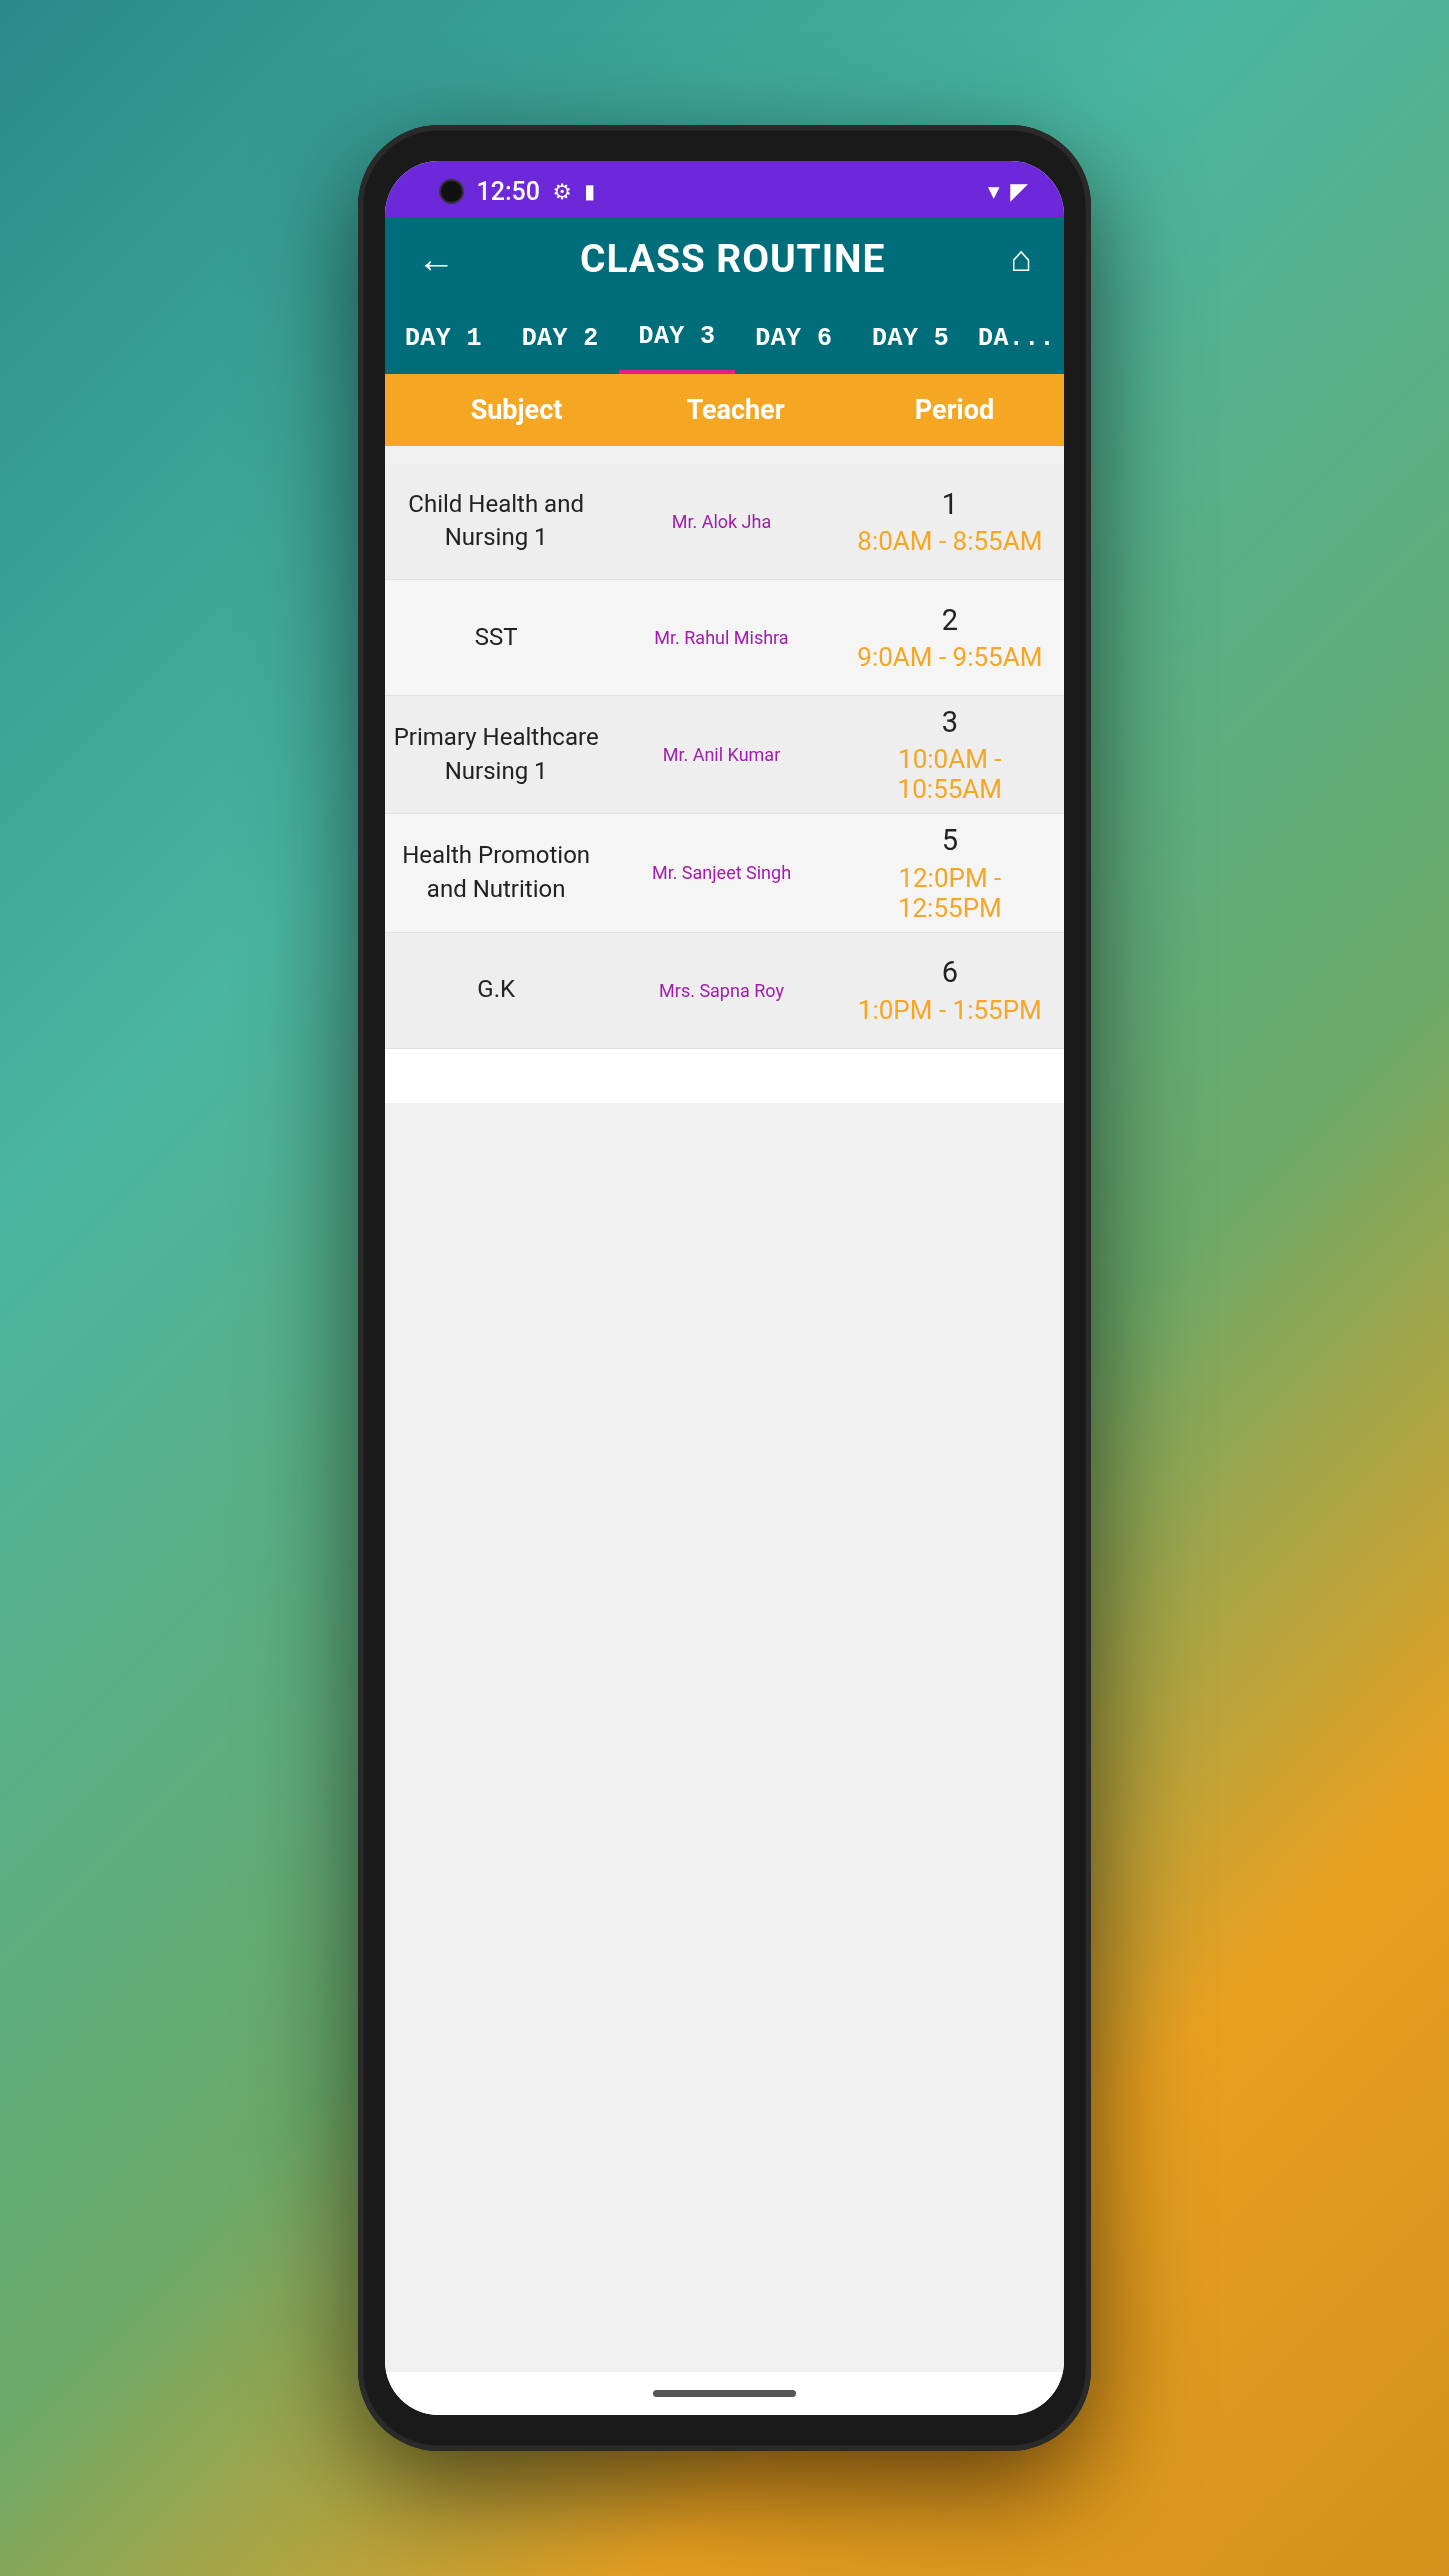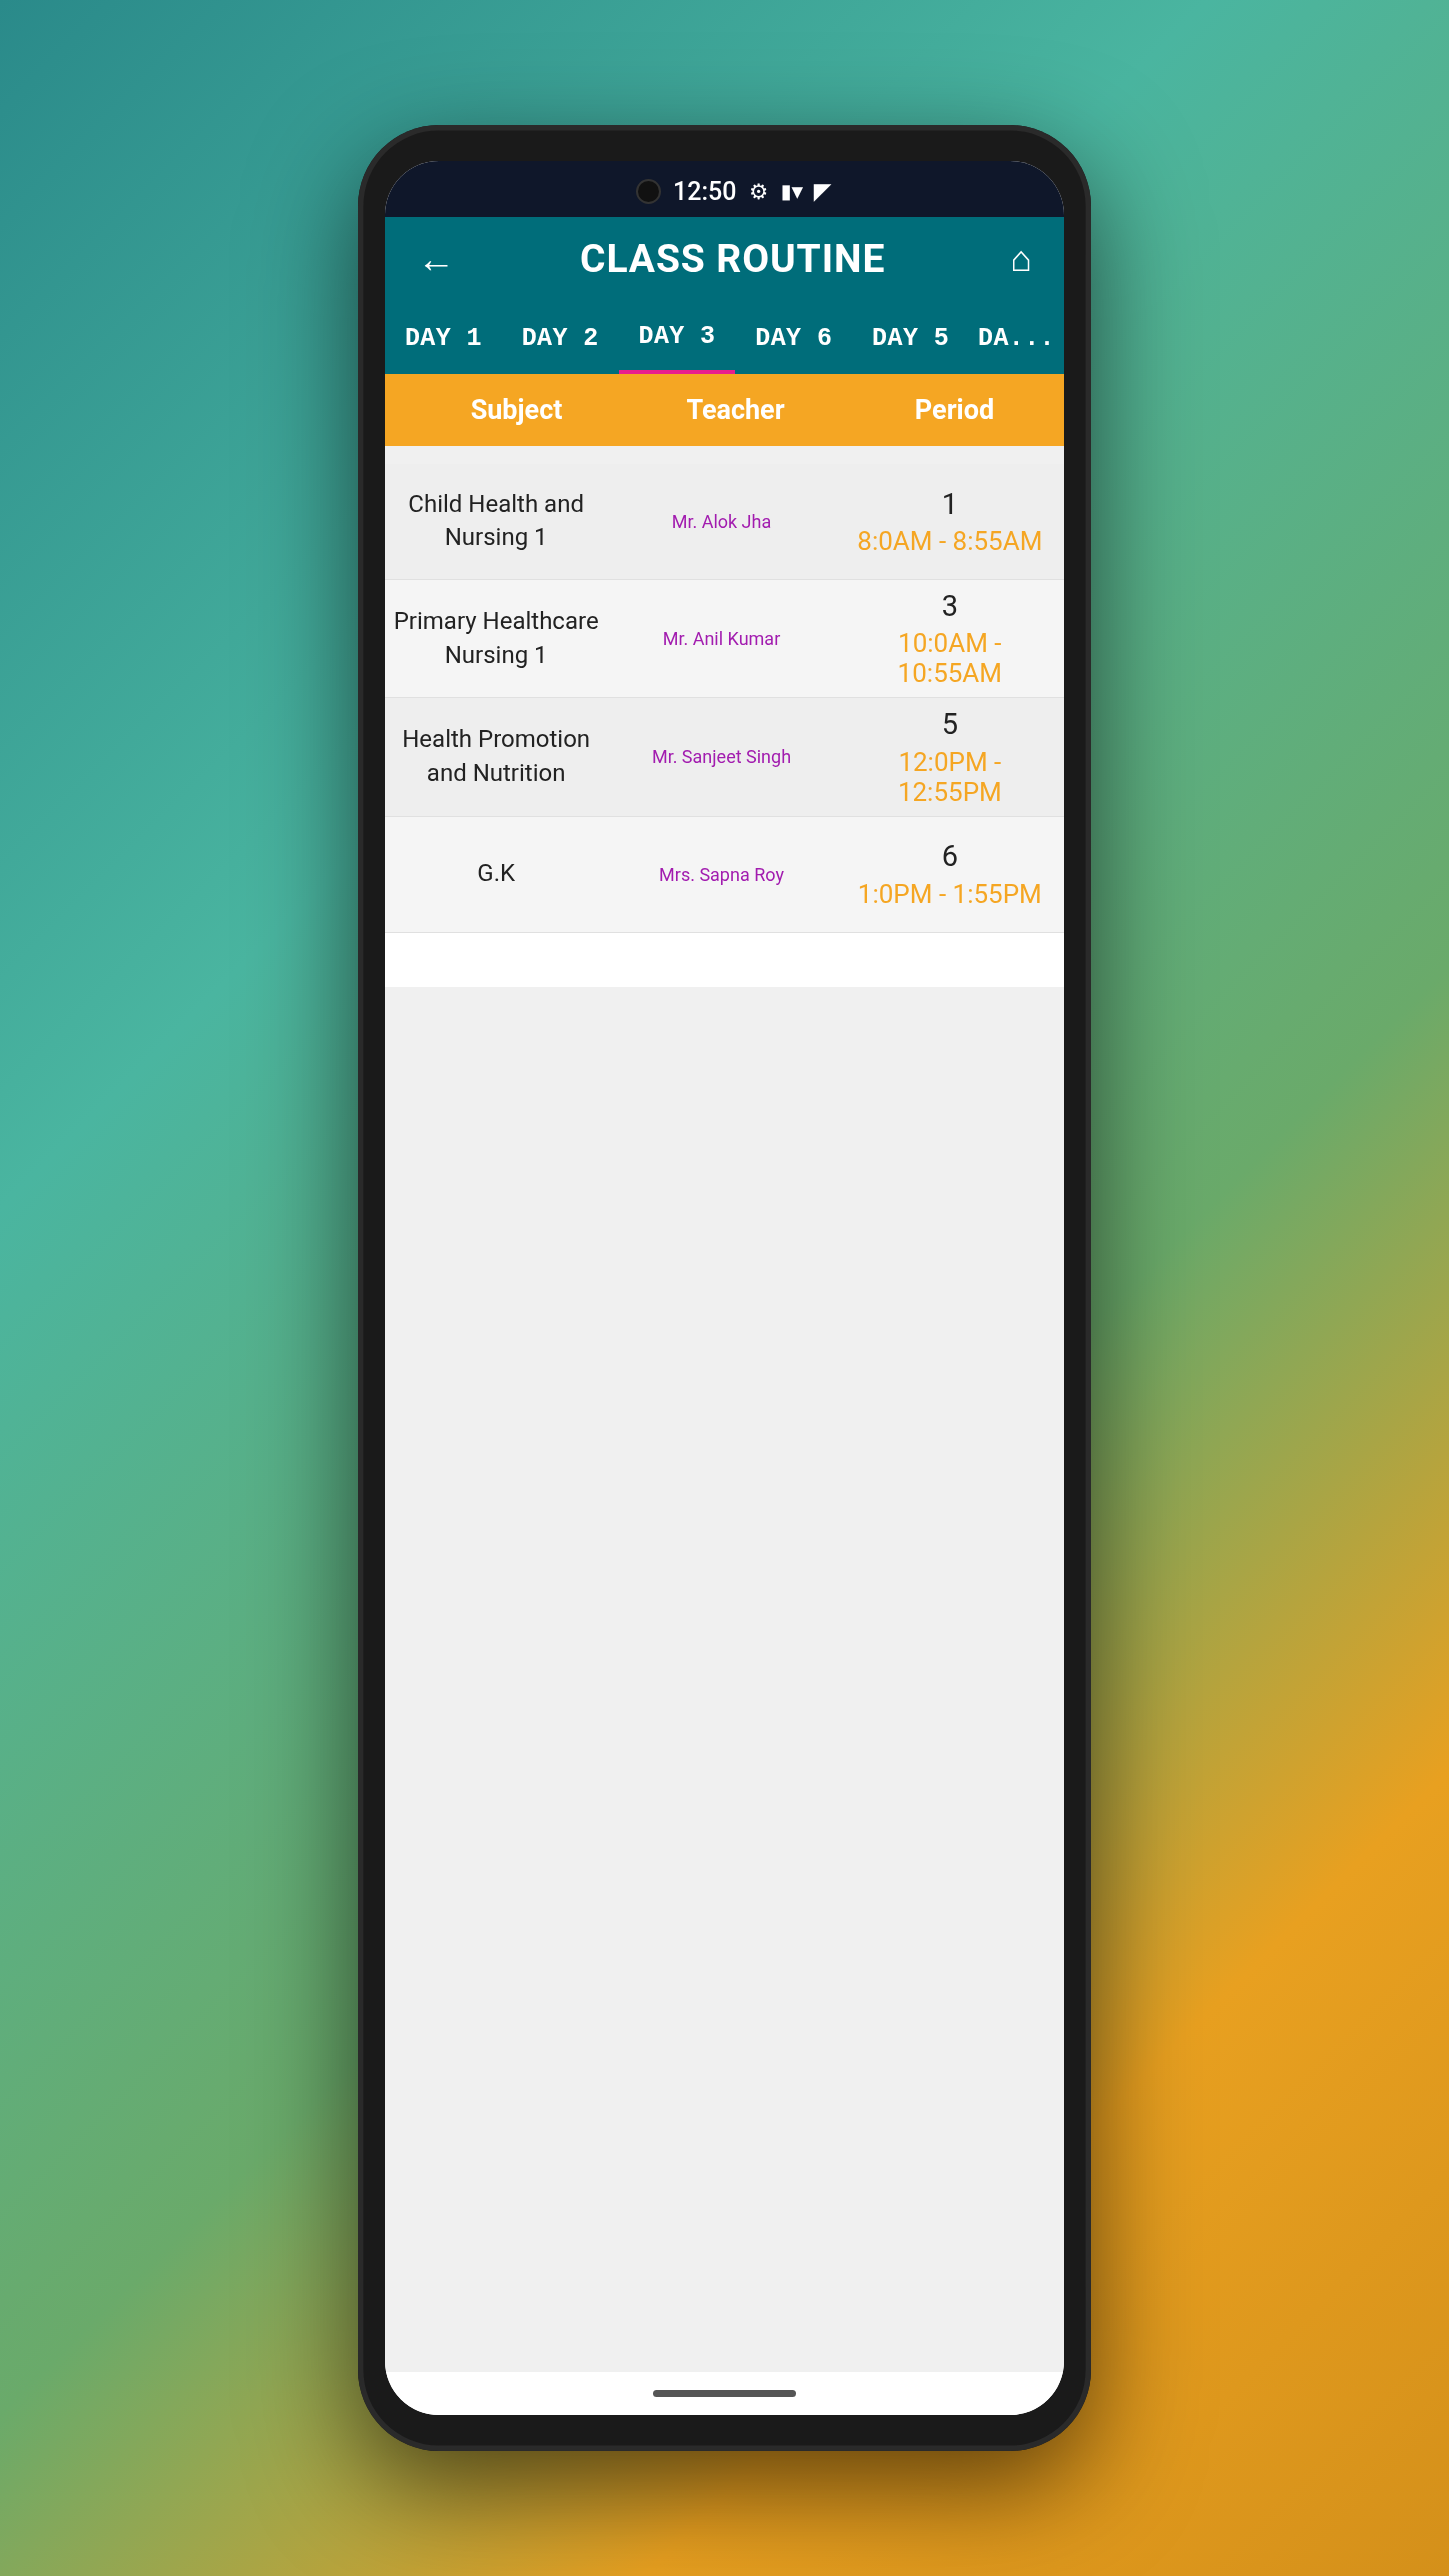--- a/index.html
+++ b/index.html
@@ -30,24 +30,24 @@
       flex: 1;
       background: #ffffff;
       border-radius: 54px;
       overflow: hidden;
       display: flex;
       flex-direction: column;
     }
 
     
     .status-bar {
-      background: #0f172a;
-      display: flex;
-      align-items: center;
-      justify-content: center;
+      background: #6d28d9;
+      display: flex;
+      align-items: center;
+      justify-content: space-between;
       padding: 16px 36px 10.7px 54px;
       color: white;
     }
 
     .status-left {
       display: flex;
       align-items: center;
       gap: 12.5px;
     }
 
@@ -295,20 +295,28 @@
 
       <div class="routine-row">
         <div class="cell-subject">Child Health and Nursing 1</div>
         <div class="cell-teacher">Mr. Alok Jha</div>
         <div class="cell-period">
           <span class="period-num">1</span>
           <span class="period-time">8:0AM - 8:55AM</span>
         </div>
       </div>
 
+      <div class="routine-row">
+        <div class="cell-subject">SST</div>
+        <div class="cell-teacher">Mr. Rahul Mishra</div>
+        <div class="cell-period">
+          <span class="period-num">2</span>
+          <span class="period-time">9:0AM - 9:55AM</span>
+        </div>
+      </div>
 
       <div class="routine-row">
         <div class="cell-subject">Primary Healthcare Nursing 1</div>
         <div class="cell-teacher">Mr. Anil Kumar</div>
         <div class="cell-period">
           <span class="period-num">3</span>
           <span class="period-time">10:0AM - 10:55AM</span>
         </div>
       </div>
 

